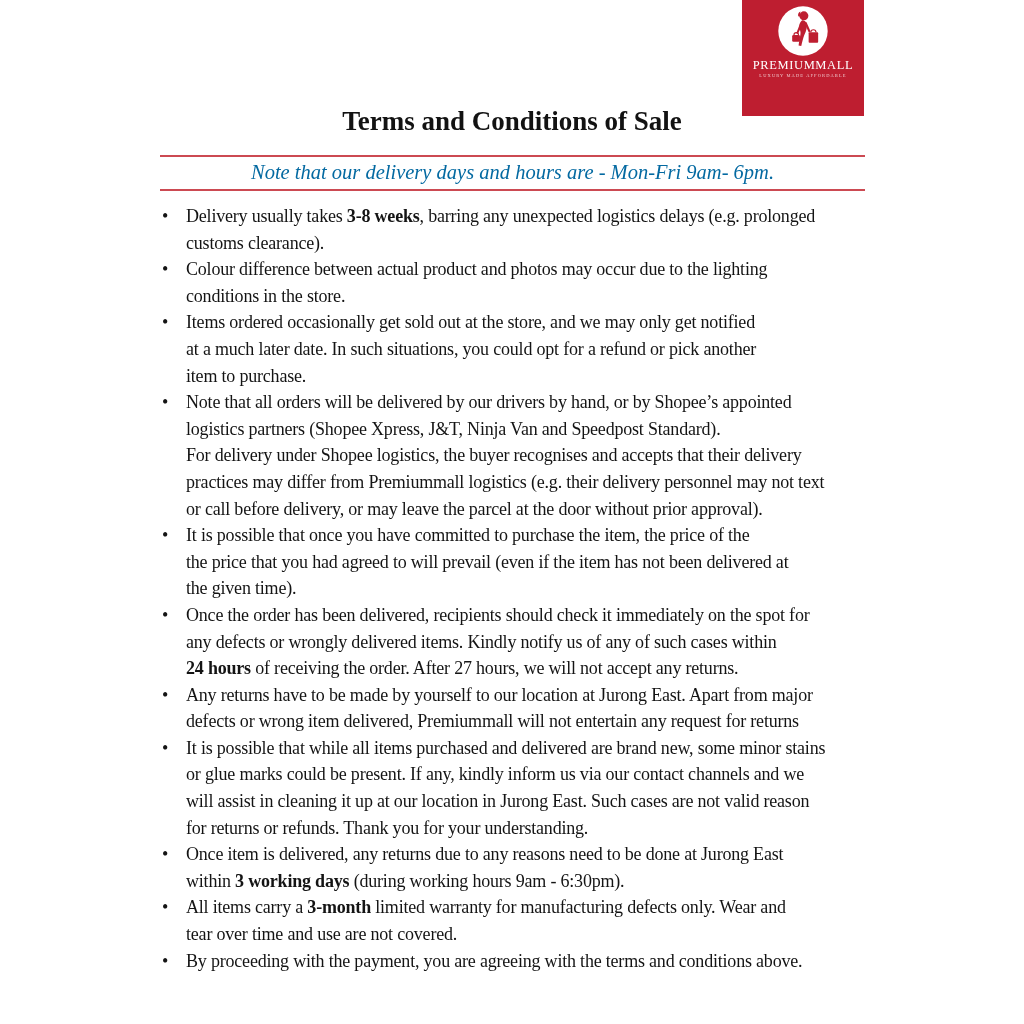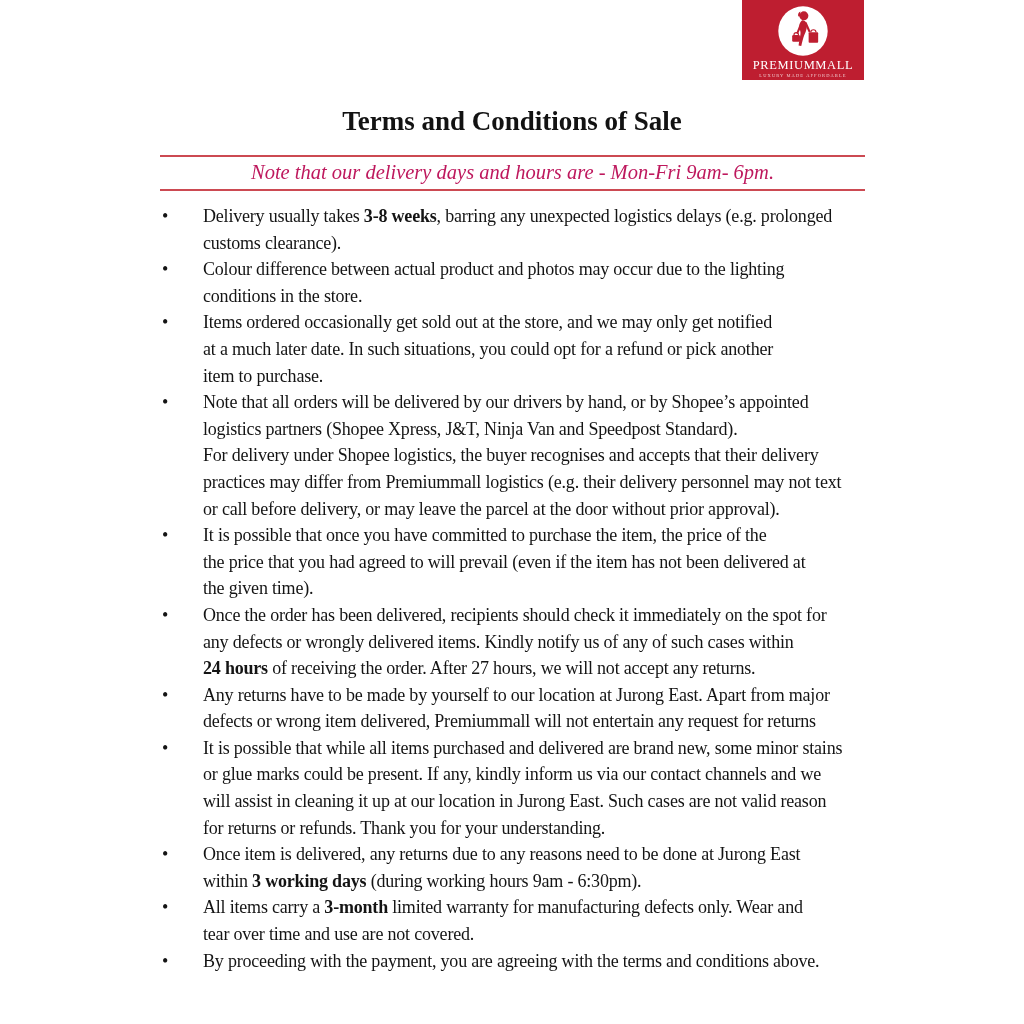--- a/index.html
+++ b/index.html
@@ -11,21 +11,21 @@
     height: 1024px;
     background: #ffffff;
     overflow: hidden;
   }
   
   .logo {
     position: absolute;
     left: 742px;
     top: 0;
     width: 122px;
-    height: 80px;
+    height: 116px;
     background: #BE1E30;
     text-align: center;
     padding-top: 5px;
   }
   .logo svg { display: block; margin: 0 auto; }
   .logo .brand {
     margin-top: 2px;
     color: #ffffff;
     font-size: 12.5px;
     letter-spacing: 0.6px;
@@ -52,21 +52,21 @@
   
   .note {
     margin: 17px 159px 0 160px;
     border-top: 2px solid #CC4A52;
     border-bottom: 2px solid #CC4A52;
     padding: 2px 0 4px 0;
     text-align: center;
     font-style: italic;
     font-size: 20.5px;
     line-height: 26px;
-    color: #be185d;
+    color: #0369a1;
     white-space: nowrap;
   }
   
   ul.terms {
     list-style: none;
     margin: 12px 0 0 160px;
     padding: 0;
     color: #141414;
     font-size: 18px;
     letter-spacing: -0.2px;
@@ -78,21 +78,20 @@
   ul.terms li::before {
     content: "\2022";
     position: absolute;
     left: 2px;
     top: 0;
     line-height: 26.6px;
   }
   ul.terms .line {
     line-height: 26.6px;
     white-space: nowrap;
-    margin-left: 17px;
   }
   ul.terms b { font-weight: bold; }
 </style>
 </head>
 <body>
 
 <div class="page">
 
   <div class="logo">
     <svg viewBox="0 0 60 60" width="52" height="52" aria-hidden="true">

